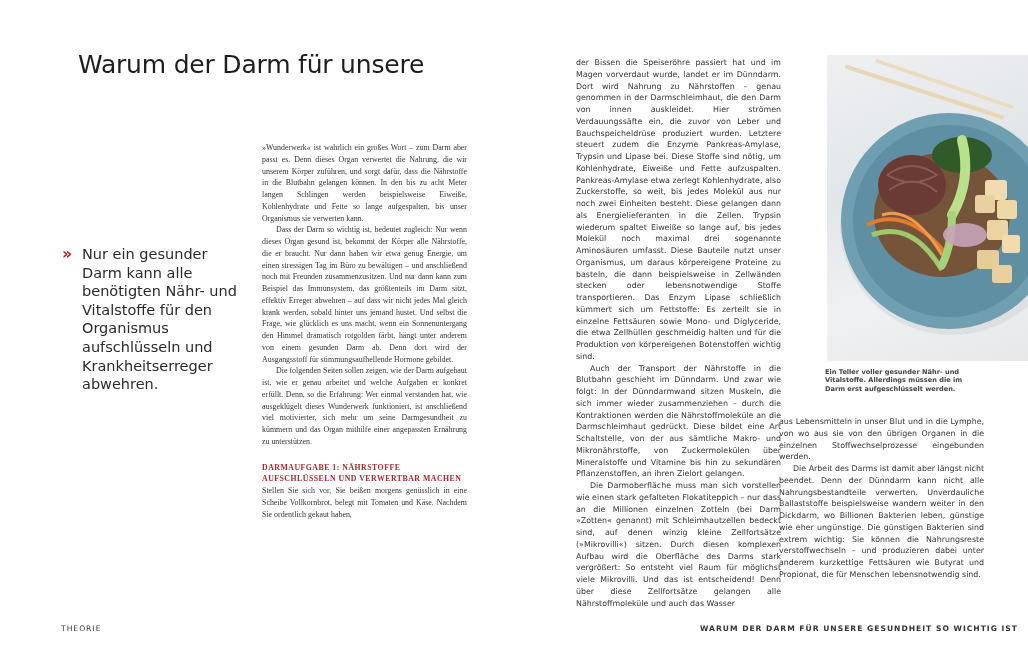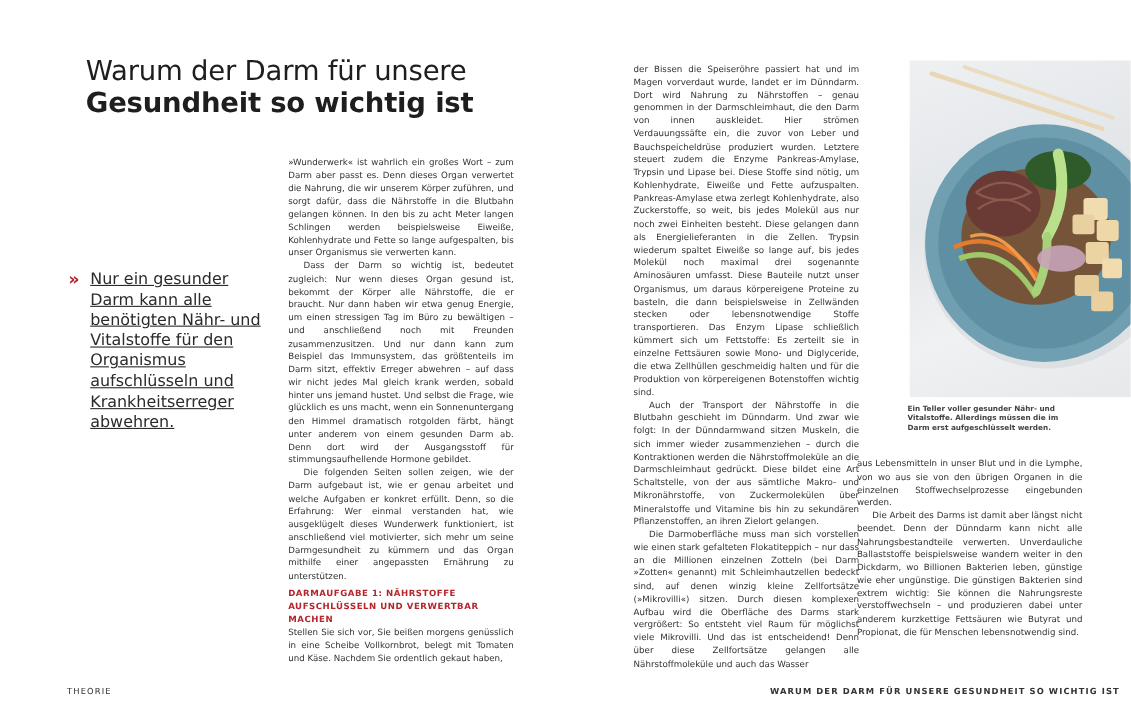--- a/index.html
+++ b/index.html
@@ -18,35 +18,35 @@
     .title .bold { font-weight: bold; display: block; }
 
     .pullquote {
       position: absolute; left: 62px; top: 245px; width: 180px;
       font-size: 14.5px; line-height: 18.6px; color: #2b2b2b;
     }
     .pullquote .chev {
       position: absolute; left: 0; top: 0; color: #b5252b; font-weight: bold;
       font-size: 16px; letter-spacing: -3px;
     }
-    .pullquote .qtext { display: block; padding-left: 20px; text-decoration: underline; }
+    .pullquote .qtext { display: block; padding-left: 20px; }
 
     .col {
       position: absolute; width: 205px;
       font-size: 7.9px; line-height: 11.75px; color: #333;
       text-align: justify; hyphens: manual;
     }
     .col p { margin: 0; }
     .col p.indent { text-indent: 14px; }
     .col .subhead {
       color: #b5252b; font-weight: bold; letter-spacing: 0.5px; font-size: 7.8px;
-      margin-top: 4px; text-align: left;
+      margin-top: 14px; text-align: left;
     }
 
-    .col-1 { left: 262px; top: 142px; }
+    .col-1 { left: 262px; top: 142px; font-family: Liberation Serif, serif; }
     .col-2 { left: 576px; top: 57px; }
     .col-3 { left: 779px; top: 416px; }
 
     .photo {
       position: absolute; left: 827px; top: 55px; width: 201px; height: 306px;
       background: linear-gradient(160deg, #eef0f2 0%, #e3e6e9 40%, #f0f1f3 70%, #e6e8ea 100%);
       overflow: hidden;
     }
     .caption {
       position: absolute; left: 825px; top: 368px; width: 155px;
@@ -61,21 +61,20 @@
     .footer-left-label { left: 61px; font-weight: normal; }
     .footer-right-label { left: 700px; font-weight: bold; }
     .footer-right-num { left: 1000px; }
   </style>
 </head>
 <body>
 
 <div class="page page-left">
   <h1 class="title">
     <span class="light">Warum der Darm für unsere</span>
-    <span class="bold">Gesundheit so wichtig ist</span>
   </h1>
 
   <div class="pullquote">
     <span class="chev">››</span>
     <span class="qtext">Nur ein gesunder Darm kann alle benötigten Nähr- und Vitalstoffe für den Organismus aufschlüsseln und Krankheitserreger abwehren.</span>
   </div>
 
   <div class="col col-1">
     <p>»Wunderwerk« ist wahrlich ein großes Wort – zum Darm aber passt es. Denn dieses Organ verwertet die Nahrung, die wir unserem Körper zuführen, und sorgt dafür, dass die Nährstoffe in die Blutbahn gelangen können. In den bis zu acht Meter langen Schlingen werden beispielsweise Eiweiße, Kohlenhydrate und Fette so lange aufgespalten, bis unser Organismus sie verwerten kann.</p>
     <p class="indent">Dass der Darm so wichtig ist, bedeutet zugleich: Nur wenn dieses Organ gesund ist, bekommt der Körper alle Nährstoffe, die er braucht. Nur dann haben wir etwa genug Energie, um einen stressigen Tag im Büro zu bewältigen – und anschließend noch mit Freunden zusammenzusitzen. Und nur dann kann zum Beispiel das Immunsystem, das größtenteils im Darm sitzt, effektiv Erreger abwehren – auf dass wir nicht jedes Mal gleich krank werden, sobald hinter uns jemand hustet. Und selbst die Frage, wie glücklich es uns macht, wenn ein Sonnenuntergang den Himmel dramatisch rotgolden färbt, hängt unter anderem von einem gesunden Darm ab. Denn dort wird der Ausgangsstoff für stimmungsaufhellende Hormone gebildet.</p>

